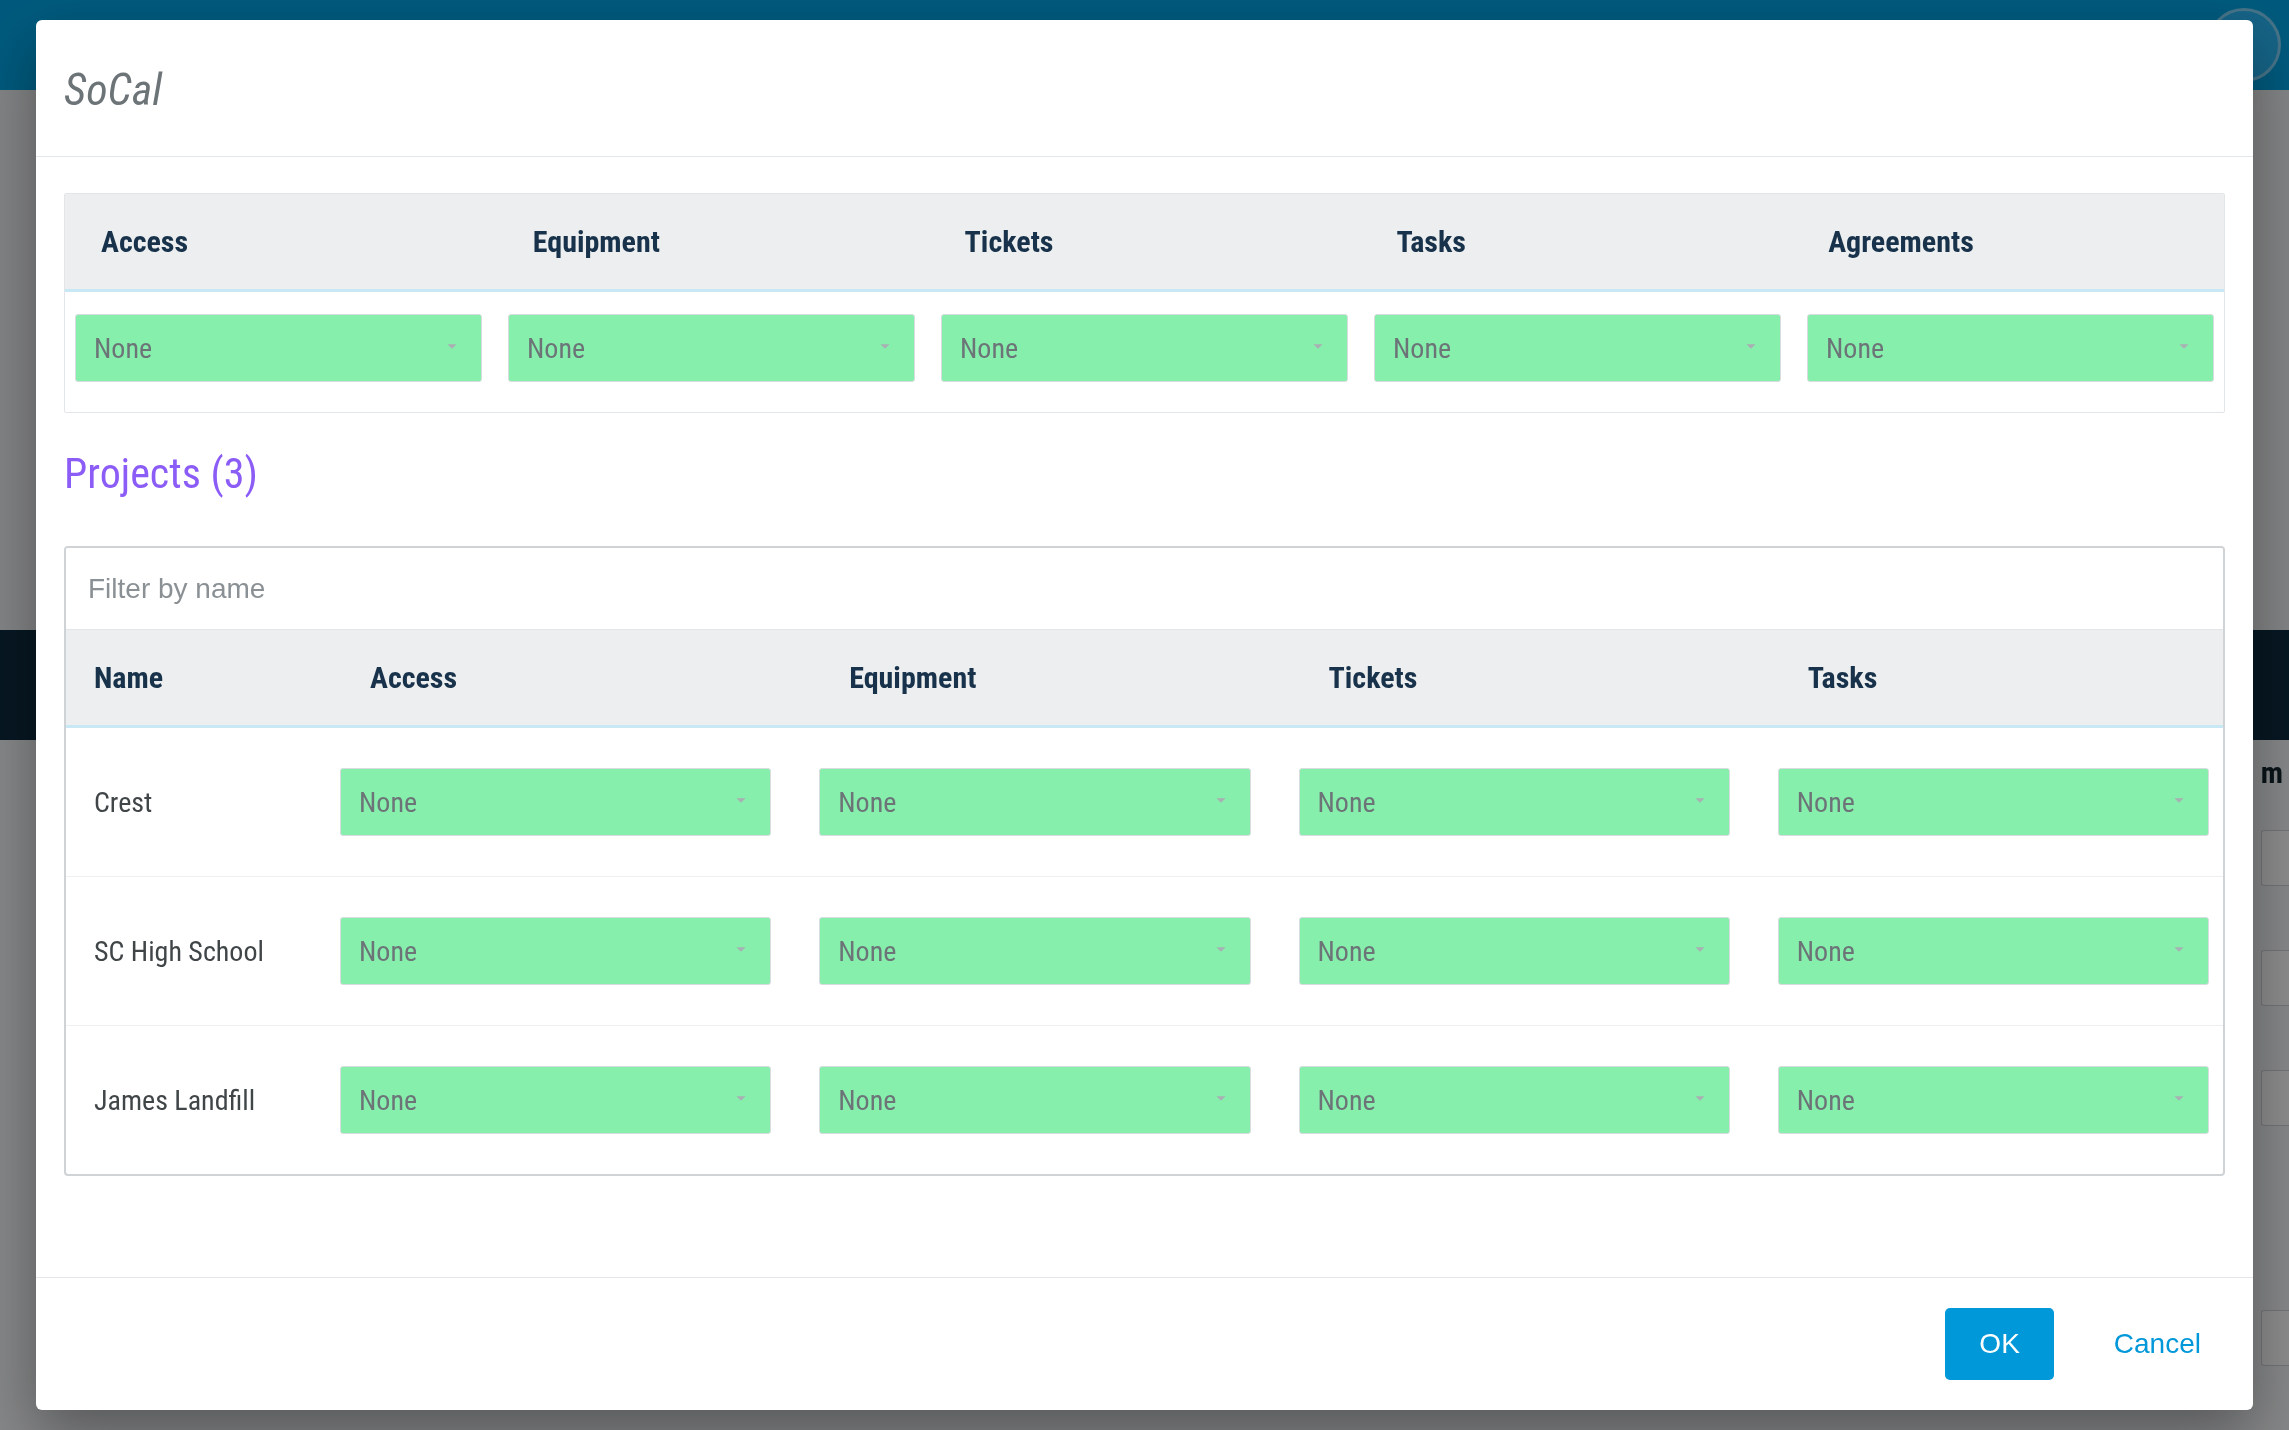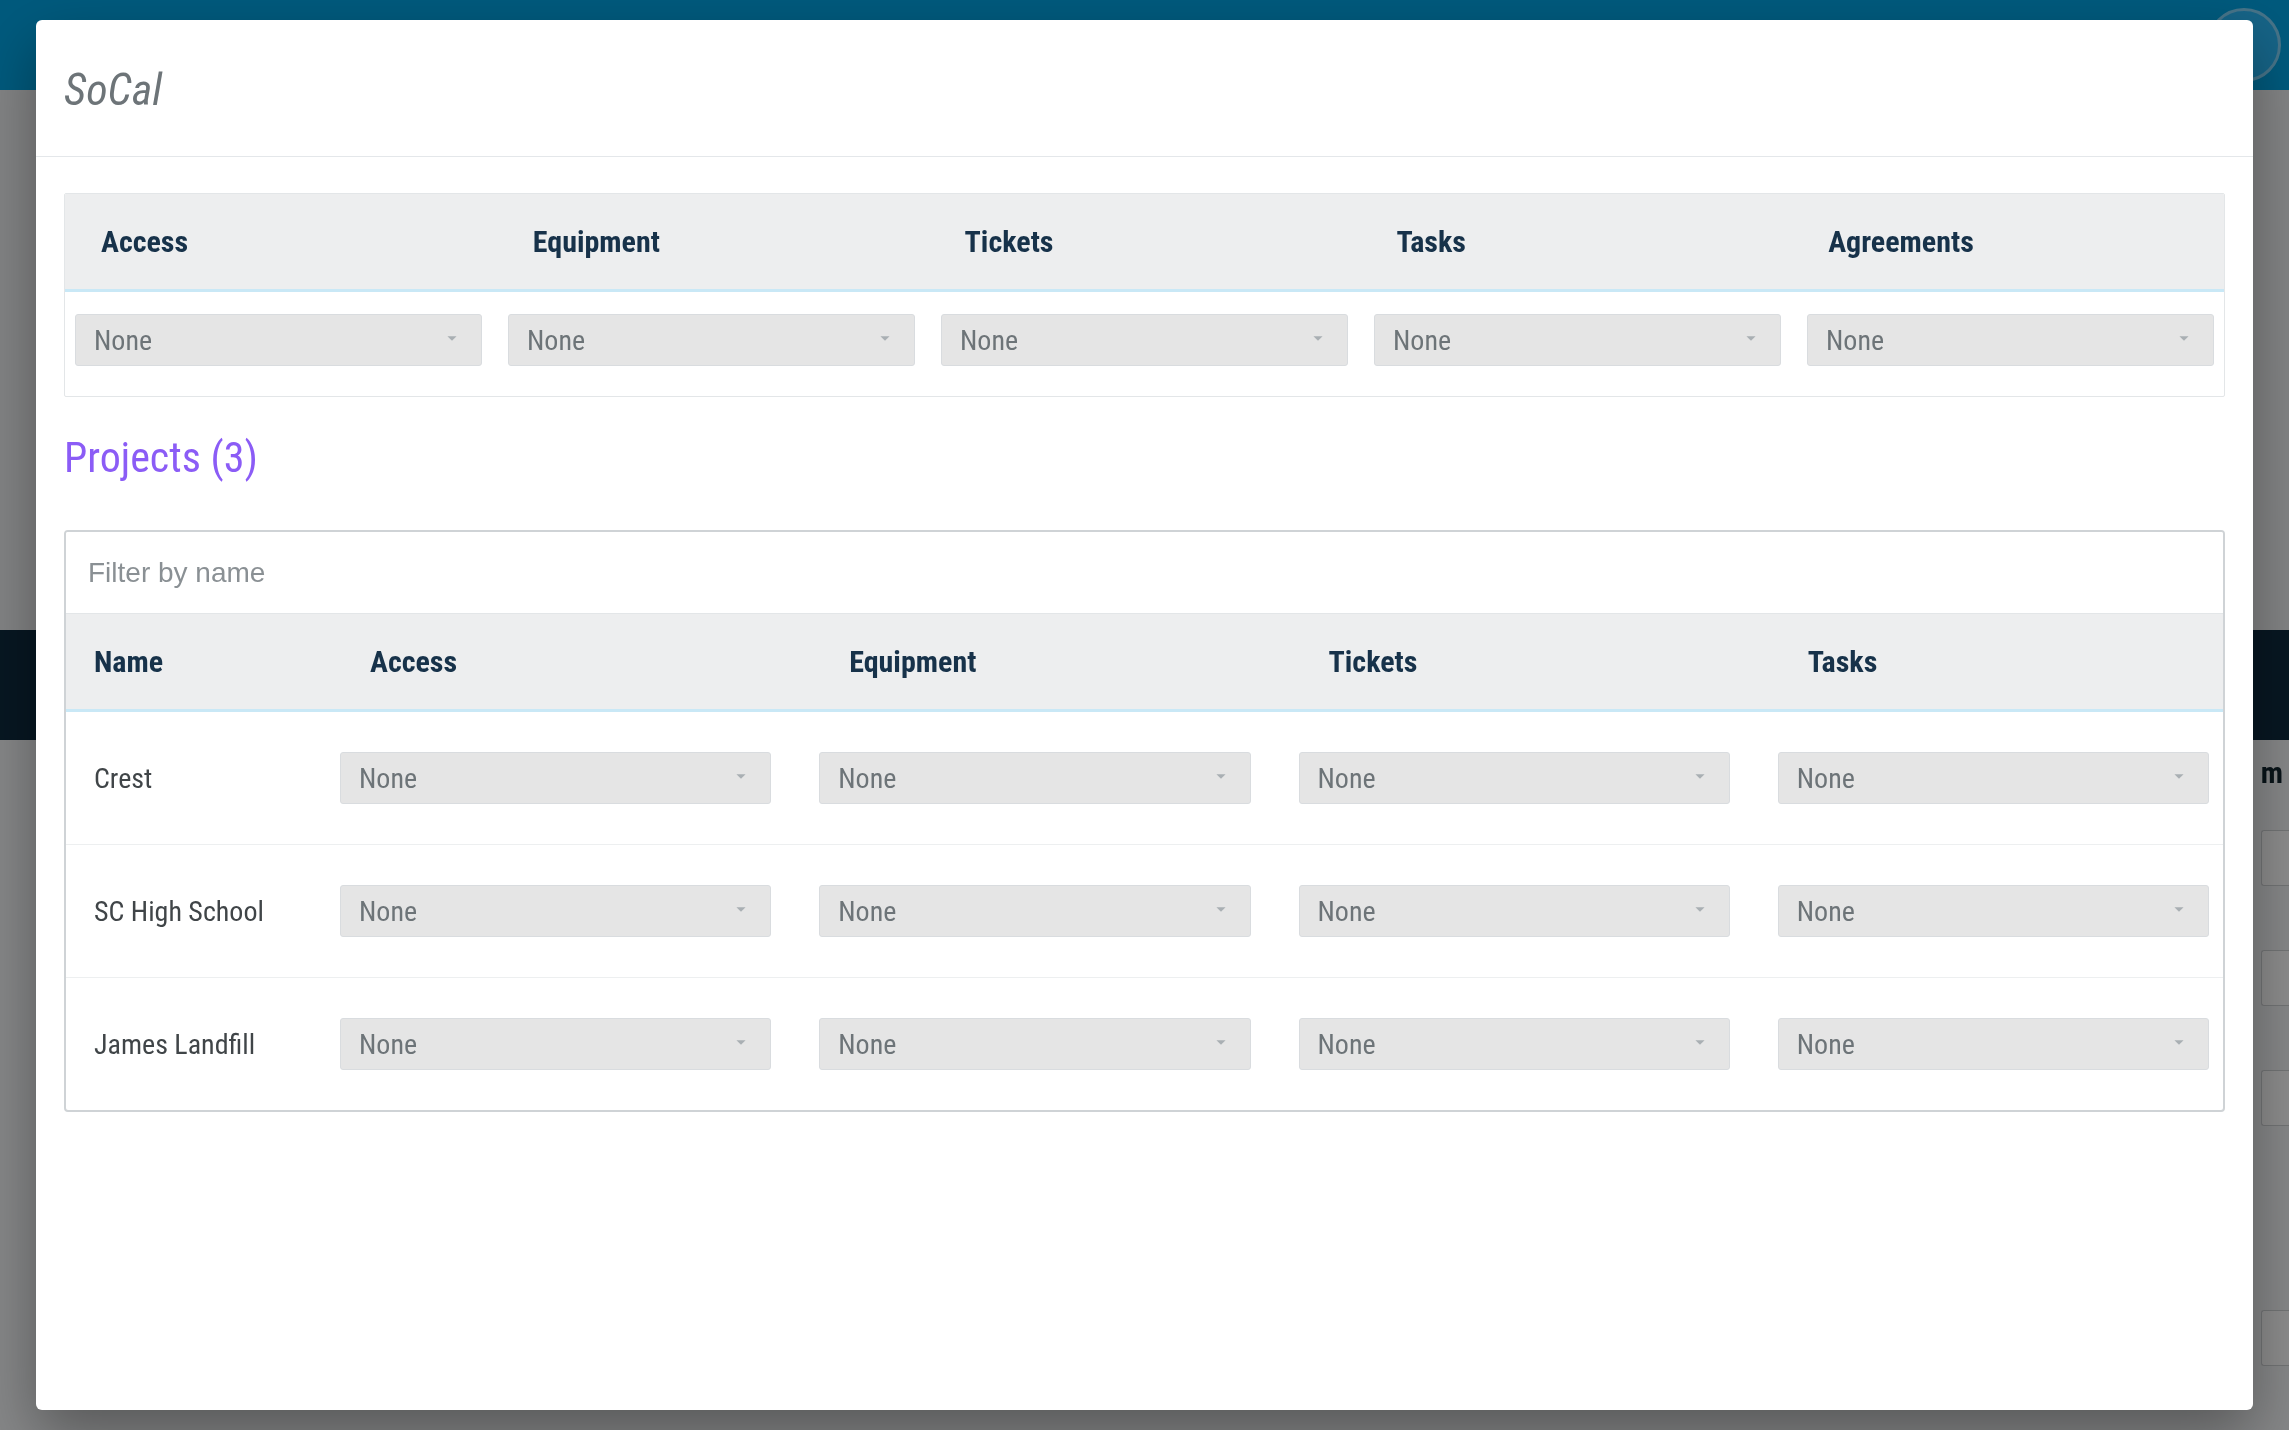--- a/index.html
+++ b/index.html
@@ -152,27 +152,27 @@
     display: flex;
     padding: 22px 10px 30px 10px;
     gap: 26px;
   }
   .perm-top-selectrow > * { flex: 1; }
 
   
   .select {
     border: 1px solid #d9dcdf;
     border-radius: 3px;
-    height: 52px;
+    height: 68px;
     display: flex;
     align-items: center;
     justify-content: space-between;
     padding: 0 18px 0 18px;
     cursor: pointer;
-    background: #e5e5e5;
+    background: #86efac;
   }
   .select-value {
     font-size: 28px;
     color: #6d7478;
   }
   .select-caret svg {
     width: 22px;
     height: 22px;
     fill: #a9afb3;
   }
@@ -429,14 +429,18 @@
                   <path d="M7 10l5 5 5-5z"></path>
                 </svg></span>
           </div>
         </div>
       </div>
 
     </div>
 
   </div>
 
+  <div class="modal-footer">
+    <button class="btn-primary">OK</button>
+    <button class="btn-link">Cancel</button>
+  </div>
 
 </div>
 
 </body></html>

